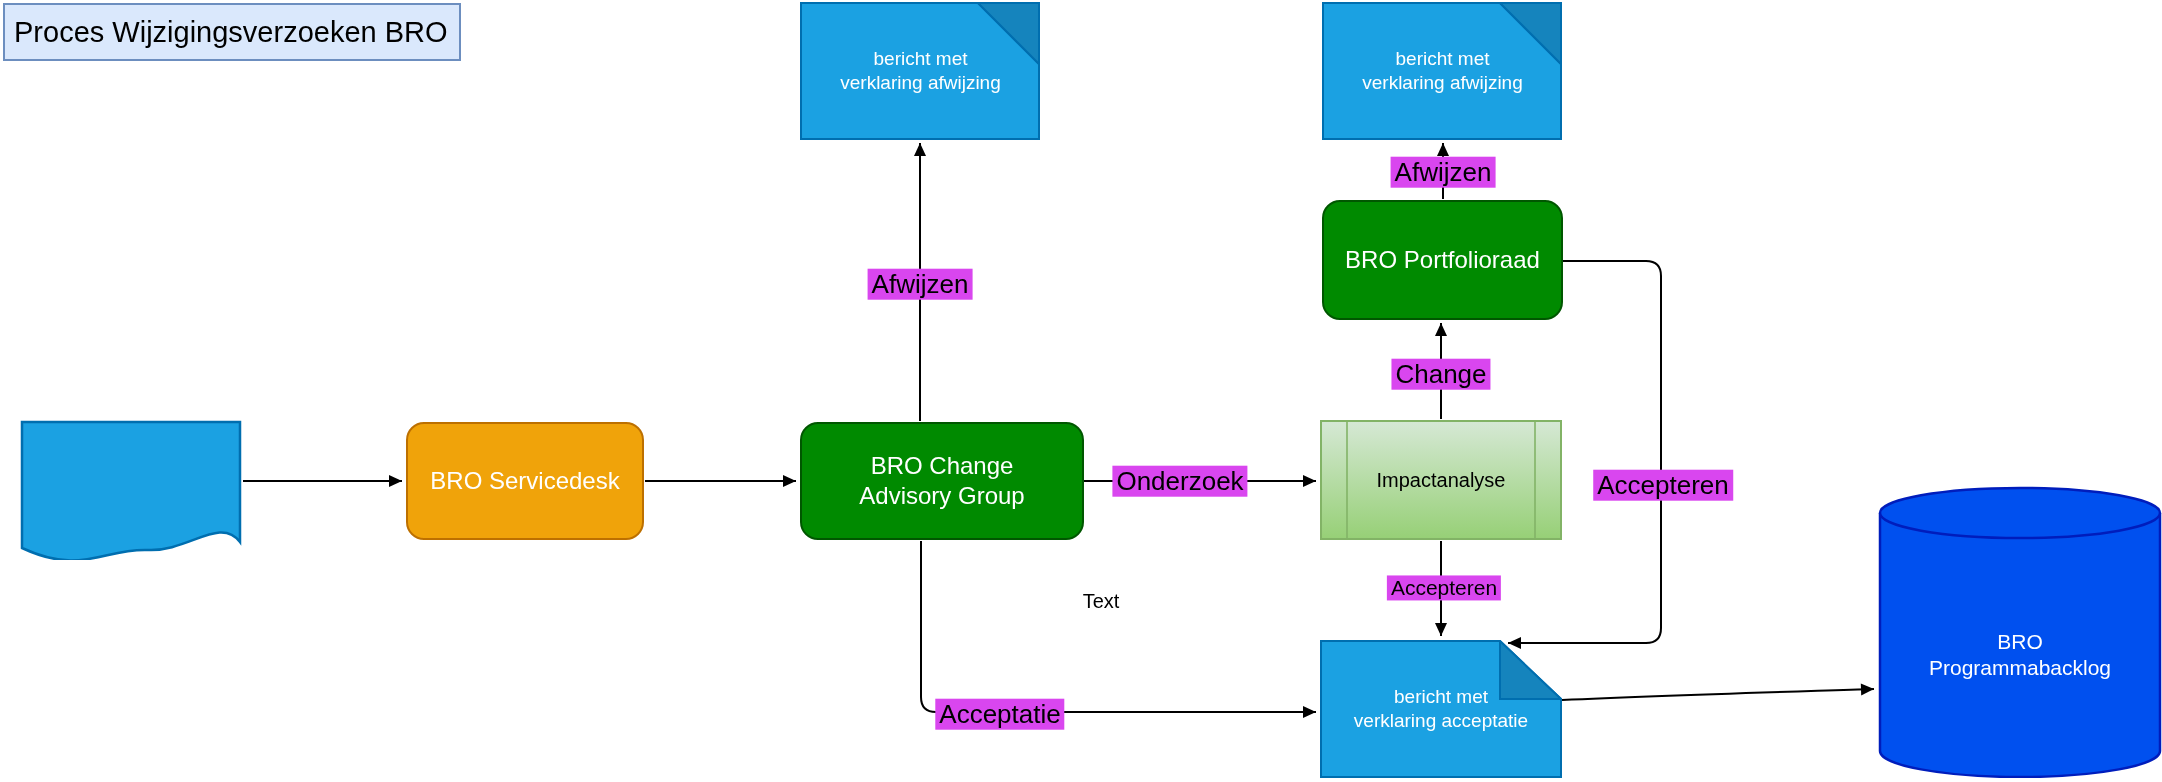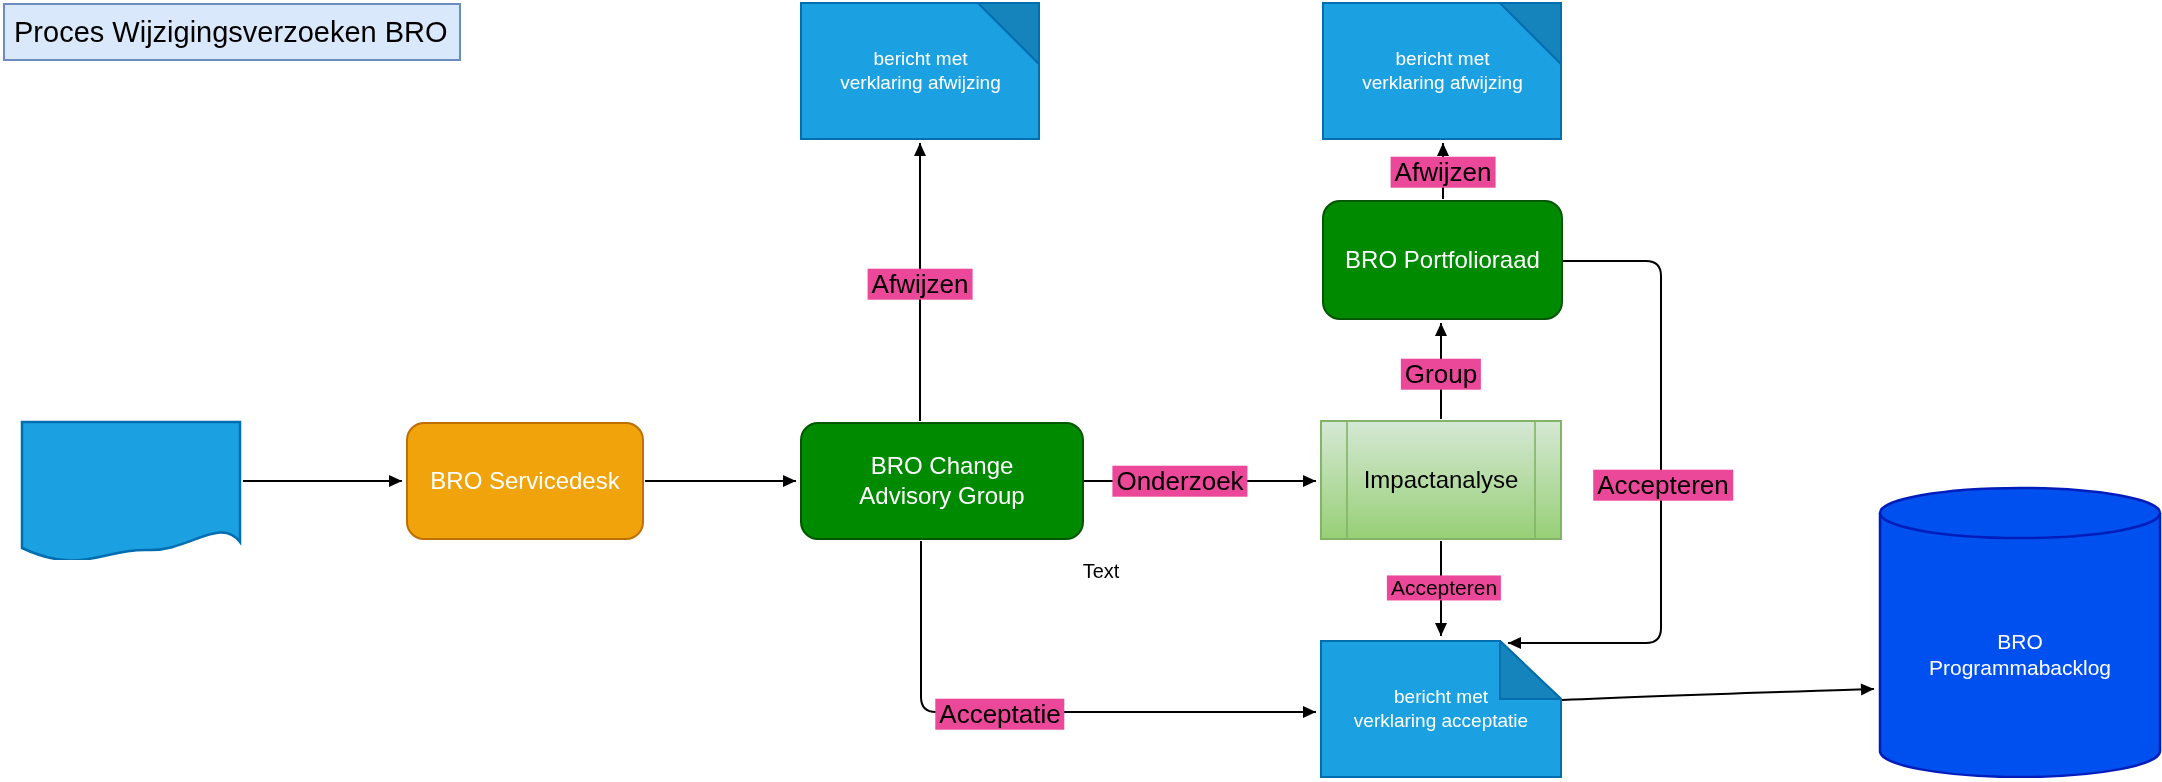--- a/index.html
+++ b/index.html
@@ -18,25 +18,25 @@
 
   .title-box{position:absolute;left:3px;top:3px;width:458px;height:58px;box-sizing:border-box;
     background:var(--title_fill);border:2px solid var(--title_stroke);color:#000;
     font-size:29px;display:flex;align-items:center;padding-left:9px;}
 
   .shape-svg{position:absolute;left:0;top:0;}
   .shape-label{position:absolute;left:0;top:0;right:0;bottom:0;display:flex;align-items:center;justify-content:center;
     white-space:pre-line;color:var(--node_text,#fff);font-size:19px;line-height:1.25;pointer-events:none;}
 
   .impact{background:linear-gradient(var(--impact_fill_top), var(--impact_fill_bottom));
-    border:2px solid var(--impact_stroke);color:#000;font-size:24px;}
+    border:2px solid var(--impact_stroke);color:#000;font-size:20px;}
   .impact .inset{position:absolute;top:0;bottom:0;width:2px;background:var(--impact_stroke);opacity:.8;}
   .impact .inset.l{left:24px;} .impact .inset.r{right:24px;}
 
-  .edge-label{position:absolute;transform:translate(-50%,-50%);background:#ec4899;color:var(--label_text,#000);
+  .edge-label{position:absolute;transform:translate(-50%,-50%);background:#d946ef;color:var(--label_text,#000);
     font-size:26px;line-height:1.1;padding:1px 4px;white-space:nowrap;}
   .edge-label.small{font-size:21px;}
   .edge-label.plain{background:transparent;font-size:20px;}
 </style>
 </head>
 <body>
 
 <div id="canvas">
 
   <svg id="edges" width="2162" height="782" viewBox="0 0 2162 782">
@@ -117,20 +117,20 @@
     <svg class="shape-svg" width="284" height="292" viewBox="0 0 284 292">
       <path d="M2,27 L2,265 A140,26 0 0 0 282,265 L282,27" style="fill:var(--db_fill);stroke:var(--db_stroke);stroke-width:2.5"></path>
       <ellipse cx="142" cy="27" rx="140" ry="25" style="fill:var(--db_fill);stroke:var(--db_stroke);stroke-width:2.5"></ellipse>
     </svg>
     <div class="shape-label" style="top:46px;font-size:21px;">BRO
 Programmabacklog</div>
   </div>
 
   <div class="edge-label" style="left:920px;top:284px;">Afwijzen</div>
   <div class="edge-label" style="left:1180px;top:481px;">Onderzoek</div>
-  <div class="edge-label" style="left:1441px;top:374px;">Group</div>
+  <div class="edge-label" style="left:1441px;top:374px;">Change</div>
   <div class="edge-label" style="left:1443px;top:172px;">Afwijzen</div>
   <div class="edge-label" style="left:1663px;top:485px;">Accepteren</div>
   <div class="edge-label small" style="left:1444px;top:588px;">Accepteren</div>
   <div class="edge-label" style="left:1000px;top:714px;">Acceptatie</div>
-  <div class="edge-label plain" style="left:1101px;top:571px;text-align:right;">Text</div>
+  <div class="edge-label plain" style="left:1101px;top:601px;text-align:right;">Text</div>
 
 </div>
 
 </body></html>

